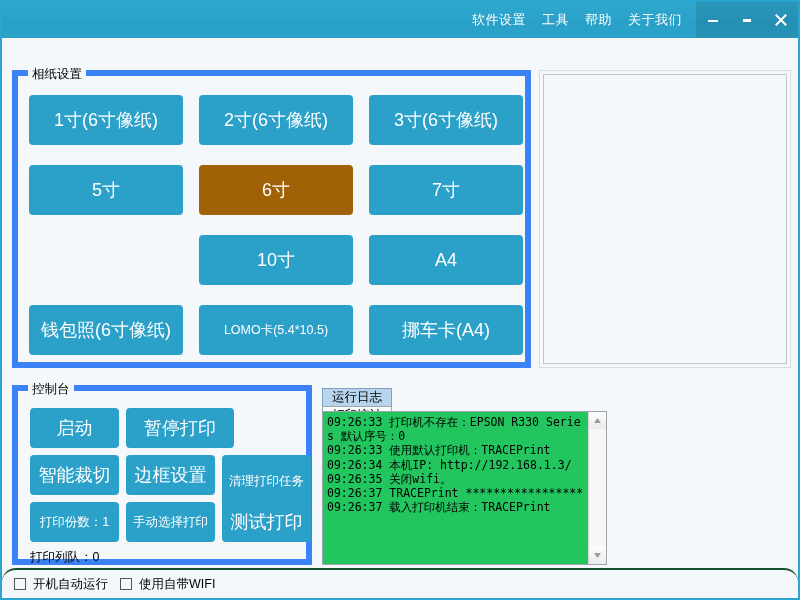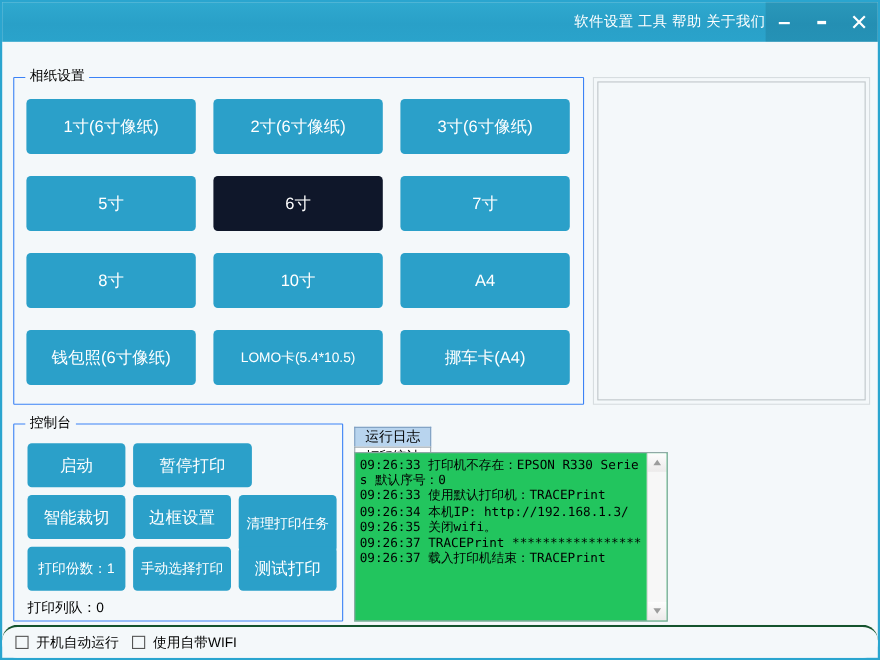--- a/index.html
+++ b/index.html
@@ -13,54 +13,54 @@
     box-sizing:border-box;
     border:2px solid #2aa5cf;
     background:#f4f8fa;
   }
   
   .titlebar{
     position:absolute;left:0;top:0;width:796px;height:36px;
     background:linear-gradient(180deg,#2fa9cf 0%,#29a0c8 55%,#2aa3cb 100%);
     display:flex;align-items:center;justify-content:flex-end;
   }
-  .menu{display:flex;align-items:center;gap:4px;}
+  .menu{display:flex;align-items:center;gap:16px;margin-right:14px;}
   .menu-item{
     color:#ffffff;font-size:13px;line-height:14px;cursor:default;
     white-space:nowrap;letter-spacing:.5px;
   }
   .winbtns{
     display:flex;align-items:stretch;height:36px;
     background:rgba(0,0,0,0.10);
   }
   .winbtn{
     width:34px;display:flex;align-items:center;justify-content:center;
     color:#fff;
   }
   .winbtn svg{display:block;}
   
   .group{
     position:absolute;box-sizing:border-box;
-    border:1px solid #3b82f6;background:#f4f8fa;border-radius:1px;
+    border:6px solid #3b82f6;background:#f4f8fa;border-radius:1px;
   }
   .group-title{
     position:absolute;top:-9px;left:10px;background:#f4f8fa;
     padding:0 4px;font-size:12.5px;color:#000;line-height:14px;
     white-space:nowrap;
   }
   
   .fbtn{
     position:absolute;box-sizing:border-box;border:none;border-radius:4px;
     background:#2ba0c9;color:#ffffff;
     font-family:"Liberation Sans","DejaVu Sans",sans-serif;
-    font-size:15px;line-height:1;cursor:pointer;padding:0;
+    font-size:18px;line-height:1;cursor:pointer;padding:0;
     display:flex;align-items:center;justify-content:center;
     text-align:center;white-space:nowrap;
   }
-  .fbtn.red{background:#0f172a;}
+  .fbtn.red{background:#a16207;}
   .fbtn.small{font-size:12.5px;}
   
   .preview-outer{
     position:absolute;box-sizing:border-box;
     background:#f4f8fa;border:1px solid #d7dde0;
   }
   .preview-inner{
     position:absolute;box-sizing:border-box;
     border:1px solid #bfc6c9;background:#f4f8fa;
   }
@@ -157,21 +157,20 @@
     <span class="group-title">相纸设置</span>
 
     <button class="fbtn" style="left:11px;top:19px;width:154px;height:50px;">1寸(6寸像纸)</button>
     <button class="fbtn" style="left:181px;top:19px;width:154px;height:50px;">2寸(6寸像纸)</button>
     <button class="fbtn" style="left:351px;top:19px;width:154px;height:50px;">3寸(6寸像纸)</button>
 
     <button class="fbtn" style="left:11px;top:89px;width:154px;height:50px;">5寸</button>
     <button class="fbtn red" style="left:181px;top:89px;width:154px;height:50px;">6寸</button>
     <button class="fbtn" style="left:351px;top:89px;width:154px;height:50px;">7寸</button>
 
-    <button class="fbtn" style="left:11px;top:159px;width:154px;height:50px;">8寸</button>
     <button class="fbtn" style="left:181px;top:159px;width:154px;height:50px;">10寸</button>
     <button class="fbtn" style="left:351px;top:159px;width:154px;height:50px;">A4</button>
 
     <button class="fbtn" style="left:11px;top:229px;width:154px;height:50px;">钱包照(6寸像纸)</button>
     <button class="fbtn small" style="left:181px;top:229px;width:154px;height:50px;">LOMO卡(5.4*10.5)</button>
     <button class="fbtn" style="left:351px;top:229px;width:154px;height:50px;">挪车卡(A4)</button>
   </div>
 
   <div class="preview-outer" style="left:537px;top:68px;width:252px;height:298px;">
     <div class="preview-inner" style="left:3px;top:3px;right:3px;bottom:3px;"></div>

